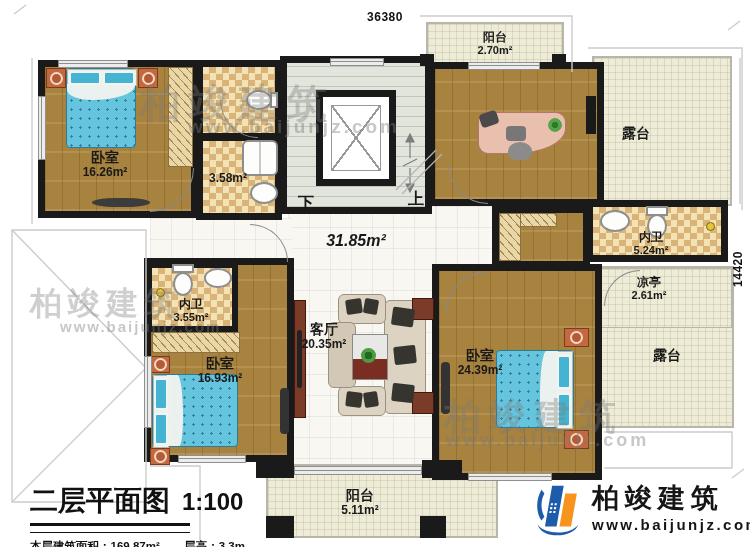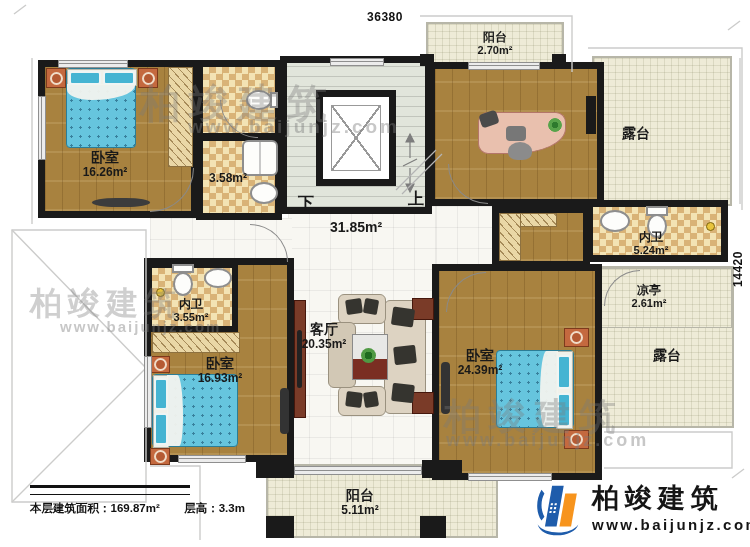--- a/index.html
+++ b/index.html
@@ -205,35 +205,35 @@
   </div>
   <div class="darkbar" style="left:441px;top:362px;width:9px;height:52px;background:#333;"></div>
 
   <div class="lbl" style="left:55px;top:150px;width:100px;">
     <div class="n14">卧室</div>
     <div class="n12">16.26m²</div>
   </div>
   <div class="lbl n12" style="left:196px;top:172px;width:64px;">
     <div>3.58m²</div>
   </div>
-  <div class="lbl" style="left:318px;top:220px;width:76px;font-size:14px;">
+  <div class="lbl" style="left:318px;top:232px;width:76px;font-size:16px;font-style:italic;">
     <div>31.85m²</div>
   </div>
   <div class="lbl" style="left:456px;top:31px;width:78px;">
     <div class="n12">阳台</div>
     <div class="n11">2.70m²</div>
   </div>
   <div class="lbl n14" style="left:602px;top:126px;width:68px;">
     <div>露台</div>
   </div>
   <div class="lbl" style="left:616px;top:231px;width:70px;">
     <div class="n12">内卫</div>
     <div class="n11">5.24m²</div>
   </div>
-  <div class="lbl" style="left:614px;top:284px;width:70px;">
+  <div class="lbl" style="left:614px;top:276px;width:70px;">
     <div class="n12">凉亭</div>
     <div class="n11">2.61m²</div>
   </div>
   <div class="lbl n14" style="left:634px;top:348px;width:66px;">
     <div>露台</div>
   </div>
   <div class="lbl" style="left:160px;top:298px;width:62px;">
     <div class="n12">内卫</div>
     <div class="n11">3.55m²</div>
   </div>
@@ -280,20 +280,24 @@
     <span>www.baijunjz.com</span>
   </div>
   <div class="wm" style="left:444px;top:392px;font-size:37px;letter-spacing:8px;">
     <span>柏竣建筑</span>
   </div>
   <div class="wm wm2" style="left:446px;top:430px;font-size:18px;letter-spacing:3px;">
     <span>www.baijunjz.com</span>
   </div>
 
   <div class="abs" style="left:30px;top:482px;z-index:60;">
+    <div style="display:flex;align-items:baseline;gap:12px;">
+      <span style="font-size:28px;font-weight:bold;color:#111;">二层平面图</span>
+      <span style="font-size:24px;font-weight:bold;color:#111;">1:100</span>
+    </div>
     <div style="width:160px;height:6px;border-top:3px solid #111;border-bottom:1px solid #111;margin-top:3px;"></div>
     <div style="margin-top:6px;font-size:11.5px;font-weight:bold;color:#111;">
       <span>本层建筑面积：</span><span>169.87m²</span>
       <span style="display:inline-block;width:18px;"></span>
       <span>层高：</span><span>3.3m</span>
     </div>
   </div>
 
   <div class="abs" style="left:528px;top:480px;z-index:60;display:flex;align-items:flex-start;gap:6px;">
     <svg width="58" height="58" viewBox="0 0 60 60">

